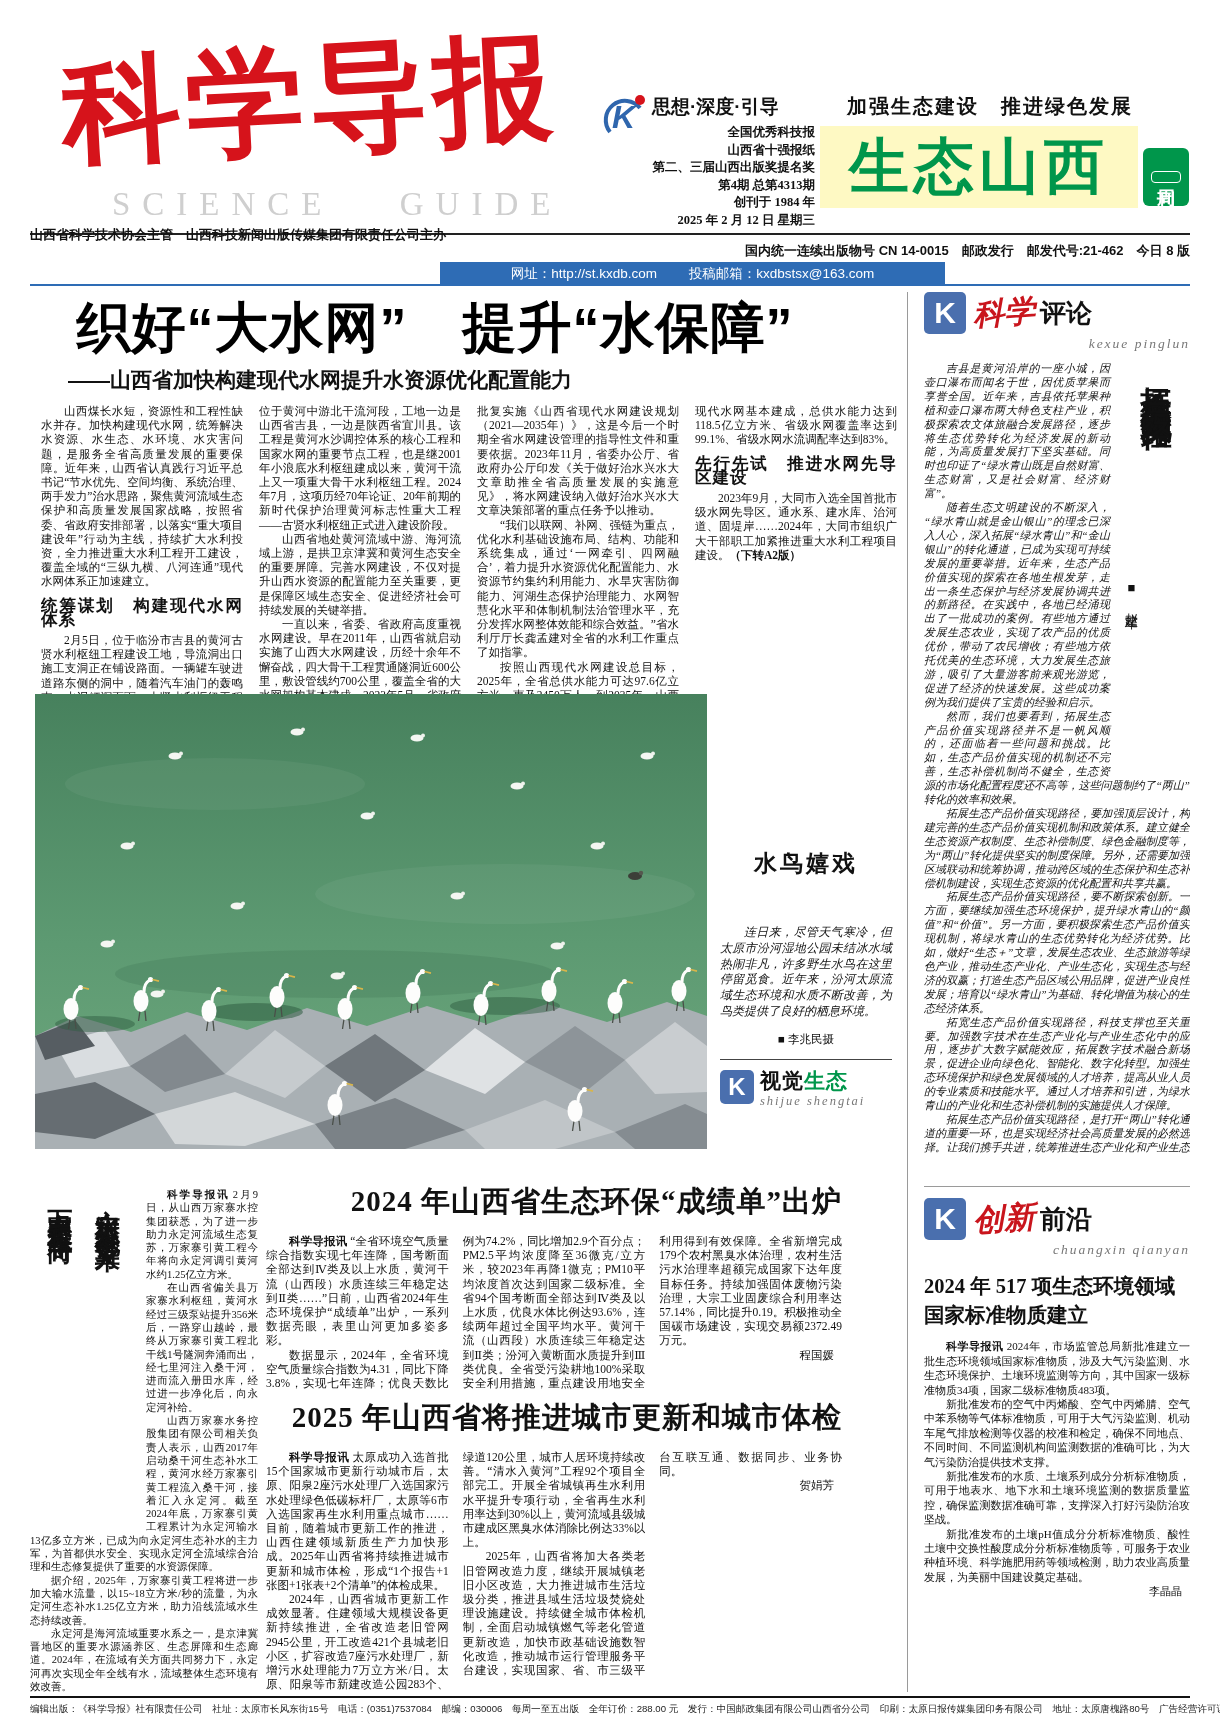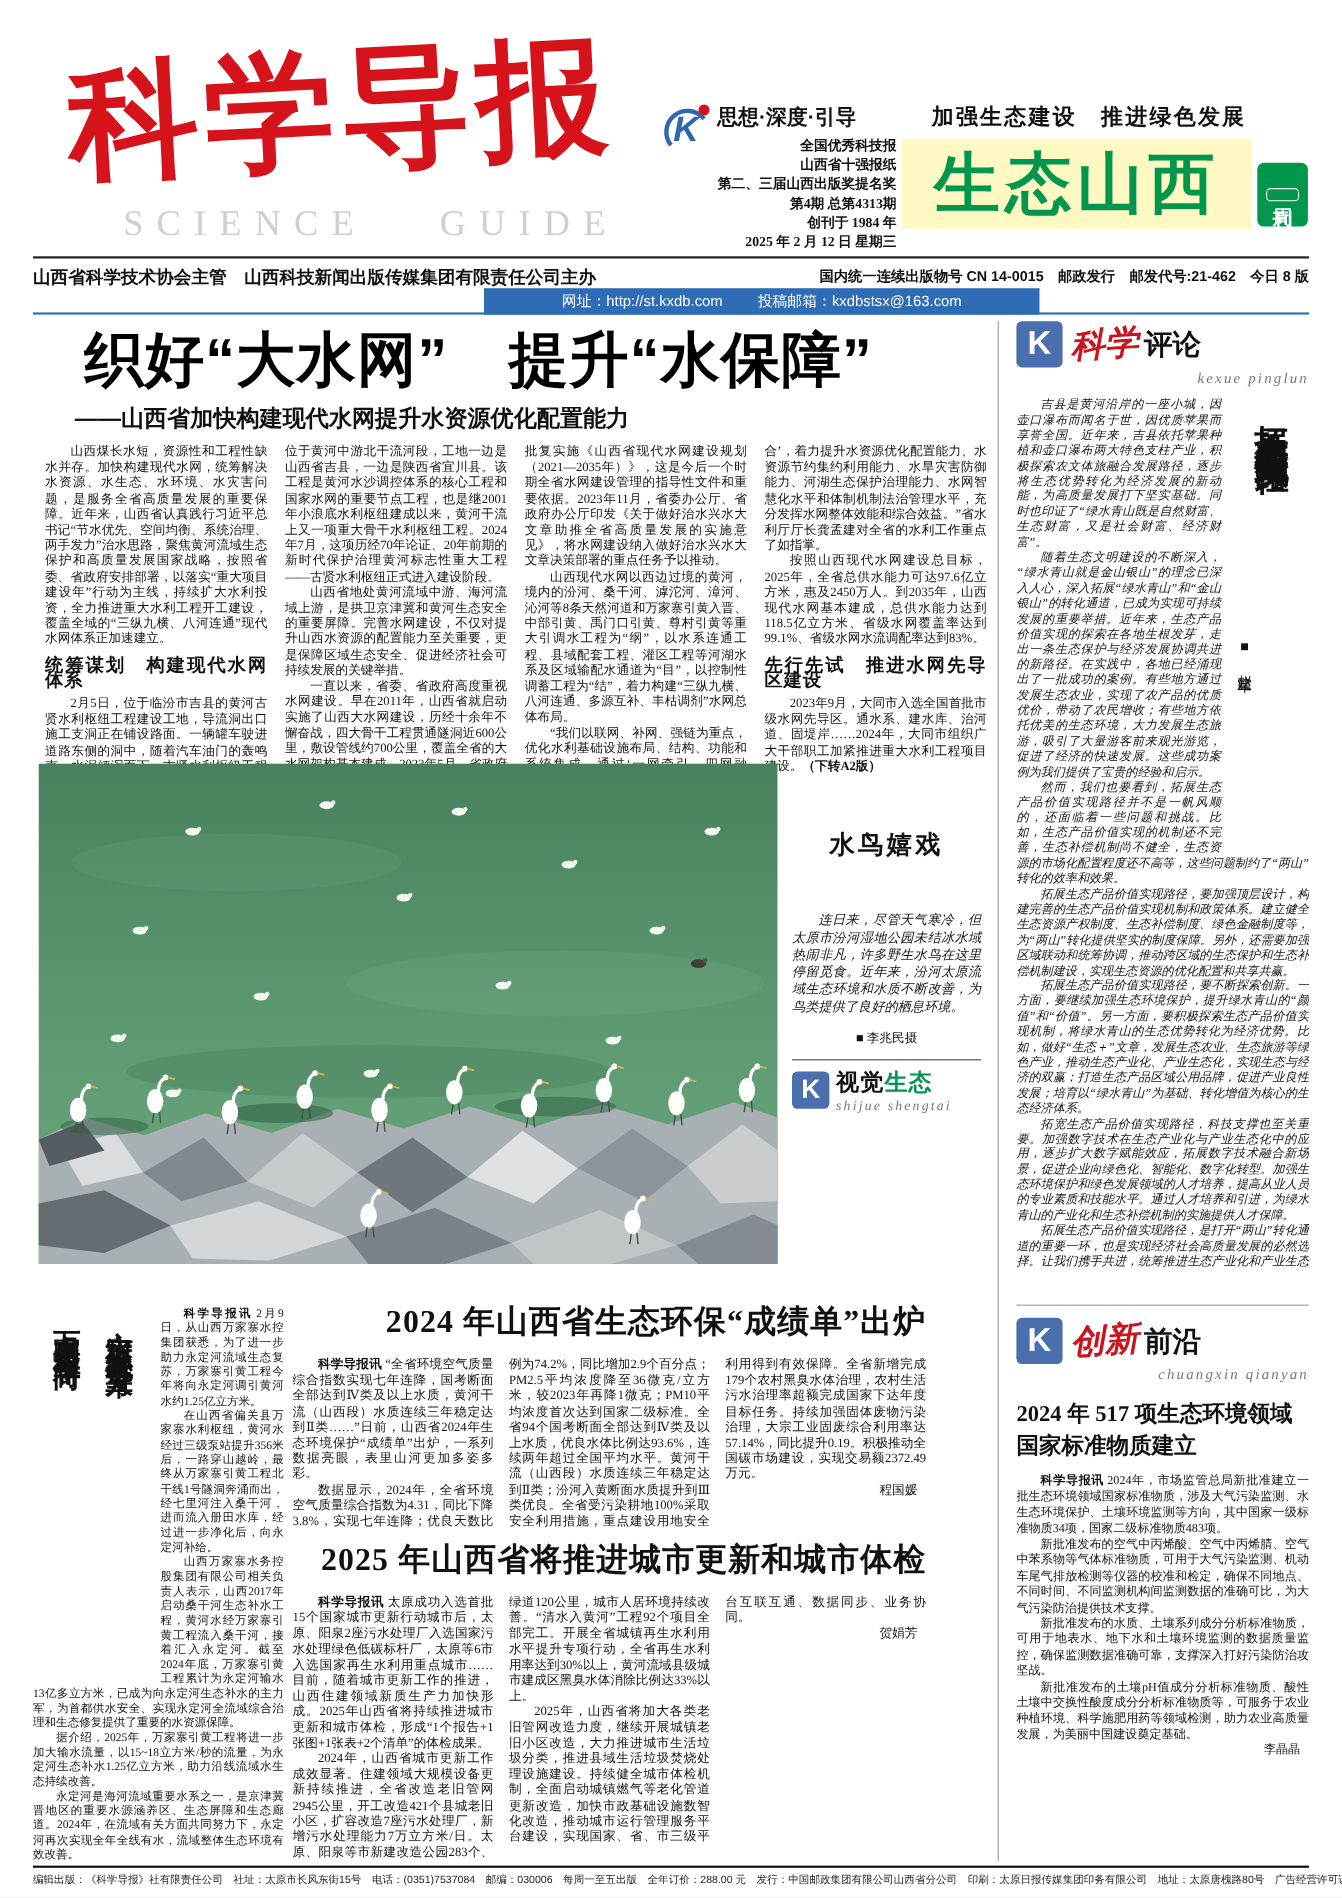--- a/index.html
+++ b/index.html
@@ -19,21 +19,21 @@
           letter-spacing:2px;font-family:"Liberation Sans",sans-serif;}
   .edition-box{left:820px;top:126px;width:318px;height:82px;background:#fef9c3;text-align:center;}
   .edition-box b{font-size:60px;line-height:82px;font-weight:900;color:#00964b;letter-spacing:5px;
                  font-family:"Liberation Sans",sans-serif;}
   .weekly{left:1143px;top:148px;width:46px;height:58px;background:#00964b;border-radius:6px;
           display:flex;align-items:center;justify-content:center;}
   .weekly i{border:1.5px solid #fff;border-radius:4px;padding:3px 2px;color:#fff;font-style:normal;
             writing-mode:vertical-rl;font-size:18px;font-weight:bold;letter-spacing:2px;
             font-family:"Liberation Sans",sans-serif;}
   .rule-a{left:30px;top:233px;width:1160px;height:2px;background:#222;}
-  .org-line{left:30px;top:242px;font-size:16px;font-weight:600;font-family:"Liberation Sans",sans-serif;}
+  .org-line{left:30px;top:226px;font-size:13px;font-weight:600;font-family:"Liberation Sans",sans-serif;}
   .issue-line{top:242px;right:30px;font-size:13px;font-weight:600;font-family:"Liberation Sans",sans-serif;text-align:right;left:auto;}
   .blue-bar{left:440px;top:262px;width:505px;height:24px;background:#2e6cb5;color:#fff;
             font-size:13.5px;line-height:24px;text-align:center;font-family:"Liberation Sans",sans-serif;}
   .blue-bar span{margin:0 14px;}
   .blue-hair{left:30px;top:284px;width:1160px;height:2px;background:#2e6cb5;}
 
   
   .main-hl{left:30px;top:298px;width:810px;text-align:center;}
   .main-hl h1{margin:0;font-size:54px;line-height:1.08;font-weight:900;letter-spacing:1px;
               font-family:"Liberation Sans",sans-serif;color:#000;}
@@ -47,21 +47,21 @@
 
   .main-art{left:41px;top:404px;width:856px;height:302px;column-count:4;column-gap:16px;
             font-size:11.5px;line-height:14.2px;}
   .subhead{font-family:"Liberation Sans",sans-serif;font-weight:800;font-size:16.5px;
            text-indent:0;margin:9px 0 7px 0;letter-spacing:1px;}
   .turnnote{font-weight:bold;}
 
   
   .photo{left:35px;top:694px;width:672px;height:455px;}
   .cap{left:720px;top:752px;width:172px;height:400px;}
-  .cap-title{text-align:center;font-size:23px;font-weight:900;
+  .cap-title{margin-top:96px;text-align:center;font-size:23px;font-weight:900;
              font-family:Liberation Mono, monospace;letter-spacing:3px;}
   .cap-para{margin-top:46px;font-size:12px;line-height:15.8px;text-align:justify;text-indent:2em;
             font-style:italic;}
   .cap-credit{margin-top:6px;text-align:center;font-size:11.5px;}
   .cap-rule{margin-top:12px;height:1px;background:#444;}
   .minilogo{display:flex;align-items:flex-start;margin-top:10px;}
   .kbox{width:34px;height:34px;background:#4a6fae;border-radius:5px;color:#fff;font-weight:900;
         font-family:"Liberation Sans",sans-serif;font-size:24px;text-align:center;line-height:34px;flex:0 0 auto;}
   .minilogo .t{margin-left:6px;line-height:1;}
   .minilogo .cn{font-size:21px;font-weight:900;font-family:"Liberation Sans",sans-serif;letter-spacing:1px;}
@@ -158,21 +158,20 @@
     <h1>织好“大水网”　提升“水保障”</h1>
   </div>
   <div class="abs main-sub">——山西省加快构建现代水网提升水资源优化配置能力</div>
 
   <div class="abs main-art cols">
     <p class="para">山西煤长水短，资源性和工程性缺水并存。加快构建现代水网，统筹解决水资源、水生态、水环境、水灾害问题，是服务全省高质量发展的重要保障。近年来，山西省认真践行习近平总书记“节水优先、空间均衡、系统治理、两手发力”治水思路，聚焦黄河流域生态保护和高质量发展国家战略，按照省委、省政府安排部署，以落实“重大项目建设年”行动为主线，持续扩大水利投资，全力推进重大水利工程开工建设，覆盖全域的“三纵九横、八河连通”现代水网体系正加速建立。</p>
     <p class="subhead">统筹谋划　构建现代水网体系</p>
     <p class="para">2月5日，位于临汾市吉县的黄河古贤水利枢纽工程建设工地，导流洞出口施工支洞正在铺设路面。一辆罐车驶进道路东侧的洞中，随着汽车油门的轰鸣声，水泥倾泻而下。古贤水利枢纽工程位于黄河中游北干流河段，工地一边是山西省吉县，一边是陕西省宜川县。该工程是黄河水沙调控体系的核心工程和国家水网的重要节点工程，也是继2001年小浪底水利枢纽建成以来，黄河干流上又一项重大骨干水利枢纽工程。2024年7月，这项历经70年论证、20年前期的新时代保护治理黄河标志性重大工程——古贤水利枢纽正式进入建设阶段。</p>
     <p class="para">山西省地处黄河流域中游、海河流域上游，是拱卫京津冀和黄河生态安全的重要屏障。完善水网建设，不仅对提升山西水资源的配置能力至关重要，更是保障区域生态安全、促进经济社会可持续发展的关键举措。</p>
     <p class="para">一直以来，省委、省政府高度重视水网建设。早在2011年，山西省就启动实施了山西大水网建设，历经十余年不懈奋战，四大骨干工程贯通隧洞近600公里，敷设管线约700公里，覆盖全省的大水网架构基本建成。2023年5月，省政府批复实施《山西省现代水网建设规划（2021—2035年）》，这是今后一个时期全省水网建设管理的指导性文件和重要依据。2023年11月，省委办公厅、省政府办公厅印发《关于做好治水兴水大文章助推全省高质量发展的实施意见》，将水网建设纳入做好治水兴水大文章决策部署的重点任务予以推动。</p>
-    <p class="para">山西现代水网以西边过境的黄河，境内的汾河、桑干河、滹沱河、漳河、沁河等8条天然河道和万家寨引黄入晋、中部引黄、禹门口引黄、尊村引黄等重大引调水工程为“纲”，以水系连通工程、县域配套工程、灌区工程等河湖水系及区域输配水通道为“目”，以控制性调蓄工程为“结”，着力构建“三纵九横、八河连通、多源互补、丰枯调剂”水网总体布局。</p>
     <p class="para">“我们以联网、补网、强链为重点，优化水利基础设施布局、结构、功能和系统集成，通过‘一网牵引、四网融合’，着力提升水资源优化配置能力、水资源节约集约利用能力、水旱灾害防御能力、河湖生态保护治理能力、水网智慧化水平和体制机制法治管理水平，充分发挥水网整体效能和综合效益。”省水利厅厅长龚孟建对全省的水利工作重点了如指掌。</p>
     <p class="para">按照山西现代水网建设总目标，2025年，全省总供水能力可达97.6亿立方米，惠及2450万人。到2035年，山西现代水网基本建成，总供水能力达到118.5亿立方米、省级水网覆盖率达到99.1%、省级水网水流调配率达到83%。</p>
     <p class="subhead">先行先试　推进水网先导区建设</p>
     <p class="para"><span>2023年9月，大同市入选全国首批市级水网先导区。通水系、建水库、治河道、固堤岸……2024年，大同市组织广大干部职工加紧推进重大水利工程项目建设。</span><span class="turnnote">（下转A2版）</span></p>
   </div>
 
   <div class="abs photo">
     <svg width="672" height="455" viewBox="0 0 672 455">
       <defs>
         <linearGradient id="water" x1="0" y1="0" x2="0" y2="1">

